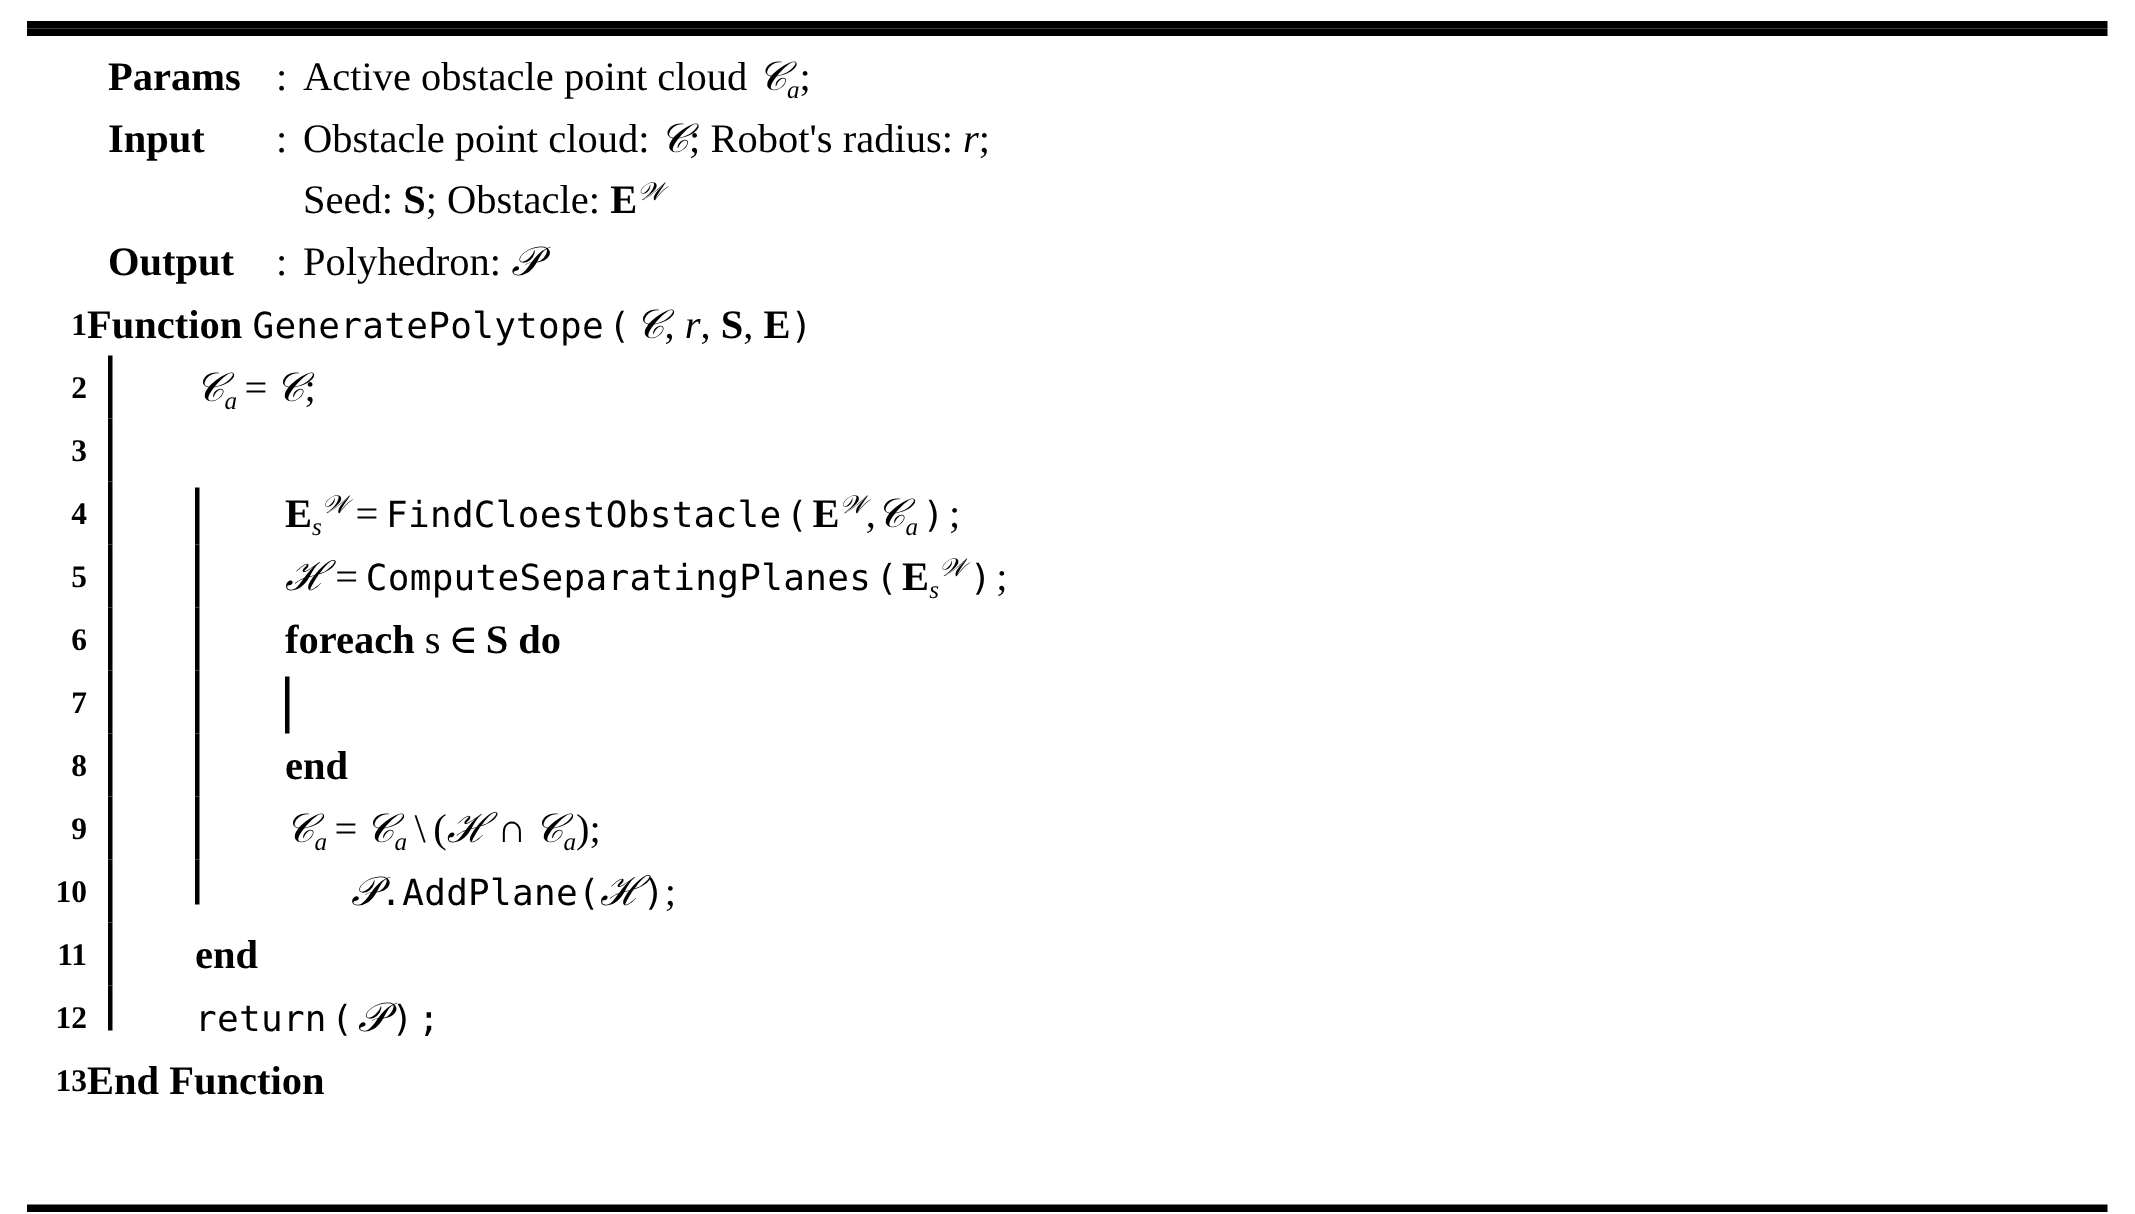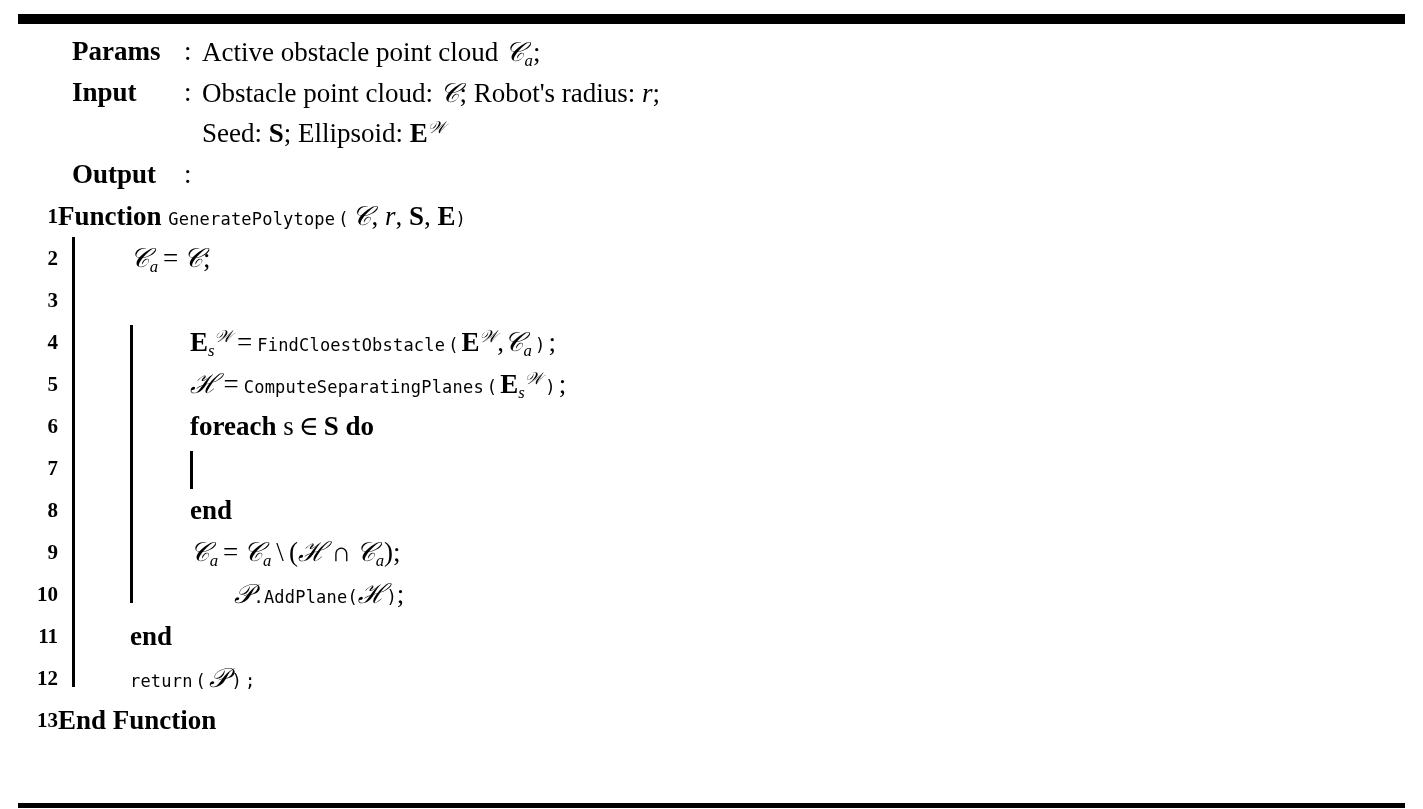--- a/index.html
+++ b/index.html
@@ -108,21 +108,21 @@
     flex: 0 0 18px;
     width: 18px;
   }
   .hcontent { flex: 1 1 auto; }
 
   
   .kw   { font-weight: bold; }
   .rm   { font-weight: normal; font-style: normal; }
   .mono {
     font-family: "DejaVu Sans Mono", "Liberation Mono", monospace;
-    font-size: 17px;
+    font-size: 24px;
     letter-spacing: 0.2px;
   }
   .cal {
     font-family: "DejaVu Serif", "Liberation Serif", serif;
     font-style: italic;
     font-size: 27px;
   }
   .mit { font-style: italic; }
   .mbf { font-weight: bold; font-style: normal; }
   .op  { padding: 0 5px; }
@@ -176,29 +176,33 @@
       </span>
     </div>
 
     <div class="hrow">
       <span class="spacer"></span>
       <span class="hlabel"></span>
       <span class="hcolon"></span>
       <span class="hcontent">
         <span>Seed:</span>
         <span class="mbf">S</span><span>;</span>
-        <span>Ellipsoid:</span>
+        <span>Obstacle:</span>
         <span class="mbf">E</span><sup class="calsup">𝒲</sup>
       </span>
     </div>
 
     <div class="hrow">
       <span class="spacer"></span>
       <span class="hlabel">Output</span>
       <span class="hcolon">:</span>
+      <span class="hcontent">
+        <span>Polyhedron:</span>
+        <span class="cal">𝒫</span>
+      </span>
     </div>
 
     <div class="row">
       <span class="lineno">1</span>
       <span class="rowbody ind0">
         <span class="kw">Function</span>
         <span class="mono">GeneratePolytope</span><span class="mono opn">(</span><span class="cal">𝒞</span><span>,</span>
         <span class="mit">r</span><span>,</span>
         <span class="mbf">S</span><span>,</span>
         <span class="mbf">E</span><span class="mono">)</span>

